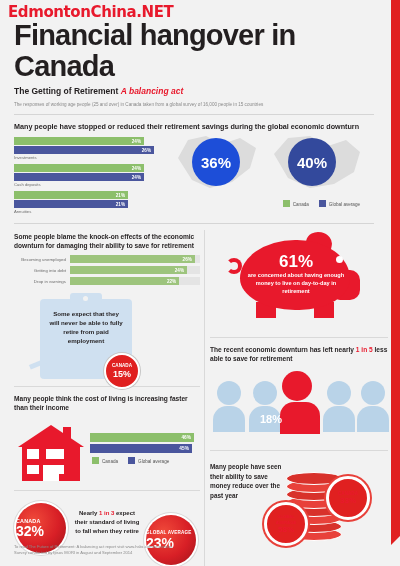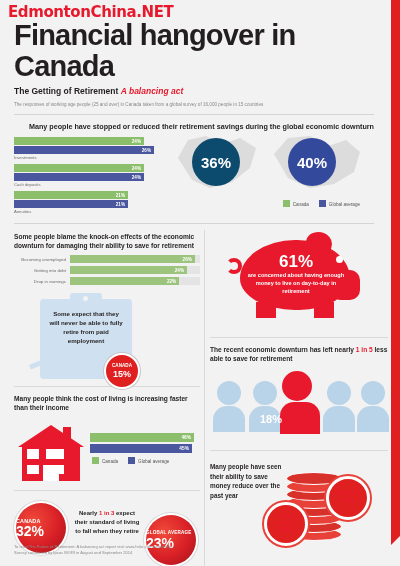--- a/index.html
+++ b/index.html
@@ -38,39 +38,39 @@
     letter-spacing:-0.8px;
   }
   .subtitle { margin-top:4px; font-size:8.5px; font-weight:bold; color:#231f20; }
   .subtitle .ital { color:#e8192c; font-style:italic; font-weight:bold; }
   .blurb { margin-top:5px; font-size:4.6px; color:#8a8a8a; line-height:7px; }
 
   .rule { height:1px; background:#d5d5d5; margin:6px 0 0 0; }
 
   
   .sec1 { position:relative; margin-top:7px; height:95px; }
-  .sec1 .head { font-size:7.2px; font-weight:bold; color:#231f20;text-align:right; }
+  .sec1 .head { font-size:7.2px; font-weight:bold; color:#231f20; }
   .barblock { margin-top:6px; }
   .bargrp { margin-bottom:4px; }
   .bar {
     height:8px; position:relative; margin-bottom:1px;
     display:flex; align-items:center; justify-content:flex-end;
   }
   .bar span { font-size:4.6px; color:#fff; font-weight:bold; padding-right:3px; }
   .bar.green { background:#8cbf6b; }
   .bar.blue  { background:#4a569d; }
   .barlabel { font-size:4.2px; color:#6d6d6d; margin-top:1px; }
 
   .donuts { position:absolute; right:4px; top:6px; width:200px; height:72px; }
   .circ {
     position:absolute; border-radius:50%;
     display:flex; align-items:center; justify-content:center;
     color:#fff; font-weight:bold; font-size:15px;
   }
-  .circ.green { background:#0c4a6e; width:48px; height:48px; left:22px; top:10px; }
+  .circ.green { background:#1d4ed8; width:48px; height:48px; left:22px; top:10px; }
   .circ.blue  { background:#33499c; width:48px; height:48px; left:118px; top:10px; }
 
   .legend { display:flex; gap:10px; align-items:center; justify-content:center;
             margin-top:2px; font-size:4.6px; color:#555; }
   .legend i { display:inline-block; width:7px; height:7px; margin-right:3px; vertical-align:-1px; }
   .sw-green { background:#8cbf6b; }
   .sw-blue { background:#4a569d; }
 
   
   .cols { position:relative; margin-top:4px; }

